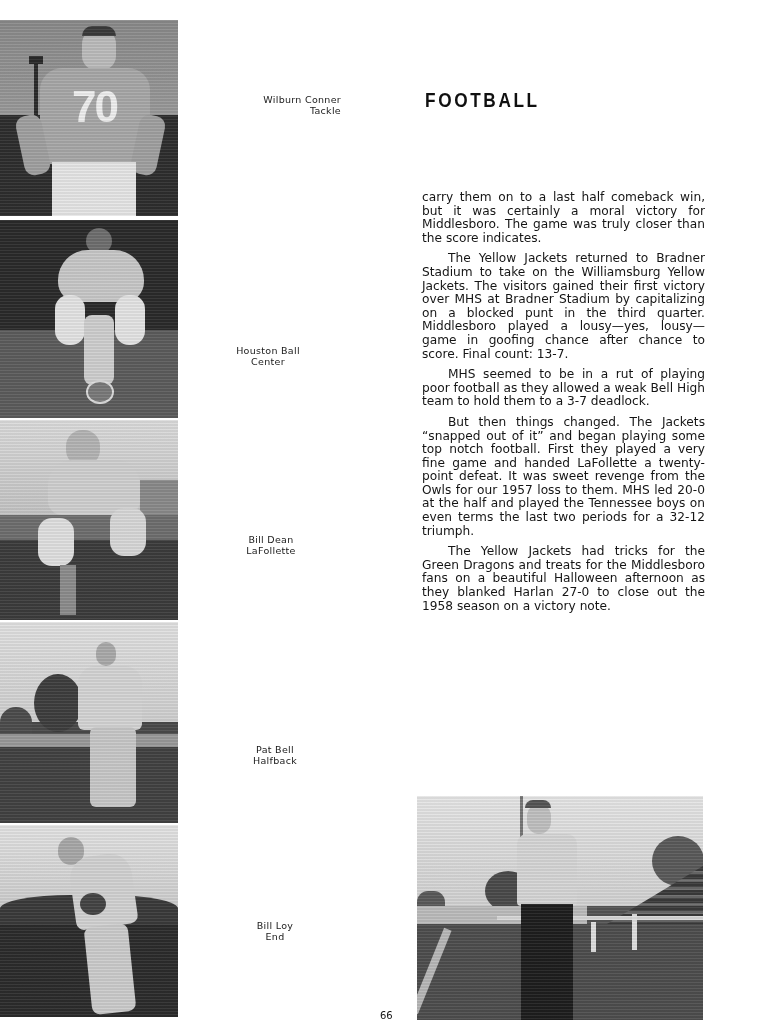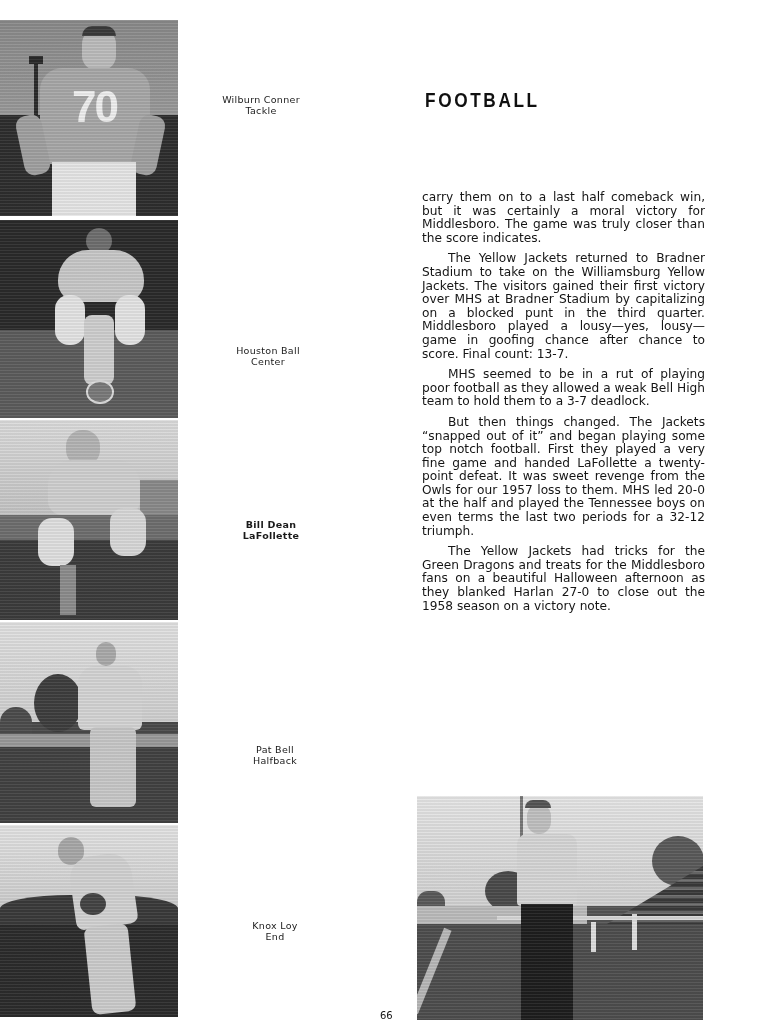--- a/index.html
+++ b/index.html
@@ -76,38 +76,38 @@
   <div class="sky" style="height:95px;background:linear-gradient(#e4e4e4,#cacaca);"></div>
   <div class="fig" style="left:0;top:70px;width:178px;height:34px;background:#3a3a3a;border-radius:40% 40% 0 0;"></div>
   <div class="ground" style="height:92px;background:#2c2c2c;"></div>
   <div class="fig" style="left:58px;top:12px;width:26px;height:28px;border-radius:13px;background:#a8a8a8;"></div>
   <div class="fig" style="left:72px;top:30px;width:62px;height:72px;border-radius:22px 22px 8px 8px;background:#d2d2d2;transform:rotate(-8deg);"></div>
   <div class="fig" style="left:80px;top:68px;width:26px;height:22px;border-radius:50%;background:#444;"></div>
   <div class="fig" style="left:88px;top:100px;width:44px;height:88px;border-radius:8px;background:#cccccc;transform:rotate(-6deg);"></div>
   <div class="scan"></div>
 </div>
 
-<div class="caption" style="left:191px;top:94px;">
+<div class="caption" style="left:201px;top:94px;text-align:right;">
   <span>Wilburn Conner</span>
   <span>Tackle</span>
 </div>
 <div class="caption" style="left:198px;top:345px;">
   <span>Houston Ball</span>
   <span>Center</span>
 </div>
-<div class="caption" style="left:201px;top:519px;font-weight:bold;">
+<div class="caption" style="left:201px;top:534px;">
   <span>Bill Dean</span>
   <span>LaFollette</span>
 </div>
 <div class="caption" style="left:205px;top:744px;">
   <span>Pat Bell</span>
   <span>Halfback</span>
 </div>
 <div class="caption" style="left:205px;top:920px;">
-  <span>Knox Loy</span>
+  <span>Bill Loy</span>
   <span>End</span>
 </div>
 
 <div class="title">FOOTBALL</div>
 
 <div class="article">
   <p class="first">carry them on to a last half comeback win, but it was certainly a moral victory for Middlesboro. The game was truly closer than the score indicates.</p>
   <p>The Yellow Jackets returned to Bradner Stadium to take on the Williamsburg Yellow Jackets. The visitors gained their first victory over MHS at Bradner Stadium by capitalizing on a blocked punt in the third quarter. Middlesboro played a lousy—yes, lousy—game in goofing chance after chance to score. Final count: 13-7.</p>
   <p>MHS seemed to be in a rut of playing poor football as they allowed a weak Bell High team to hold them to a 3-7 deadlock.</p>
   <p>But then things changed. The Jackets “snapped out of it” and began playing some top notch football. First they played a very fine game and handed LaFollette a twenty-point defeat. It was sweet revenge from the Owls for our 1957 loss to them. MHS led 20-0 at the half and played the Tennessee boys on even terms the last two periods for a 32-12 triumph.</p>

